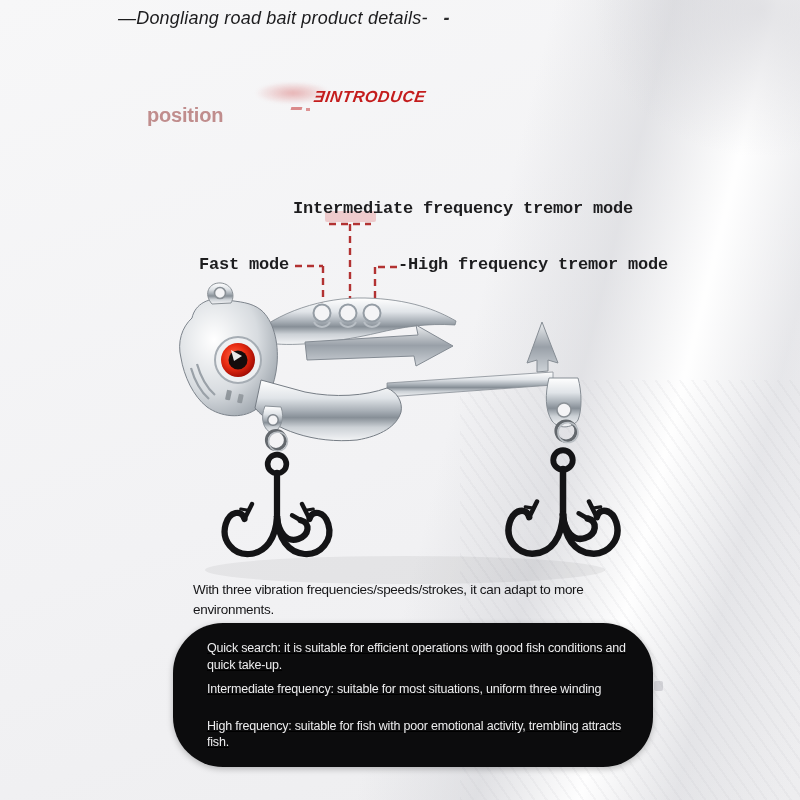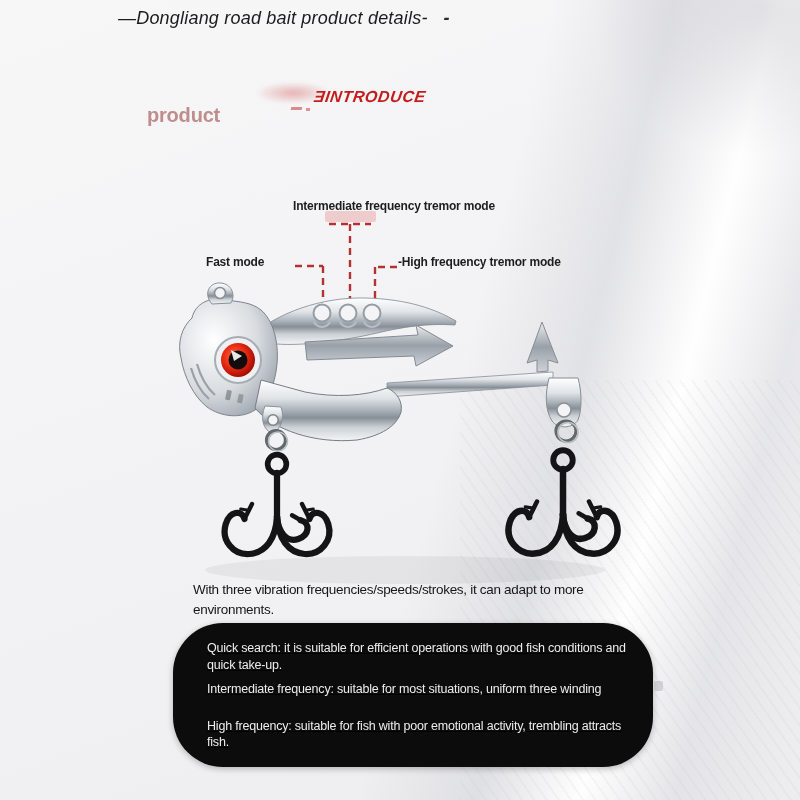--- a/index.html
+++ b/index.html
@@ -25,23 +25,23 @@
     background:radial-gradient(ellipse at 50% 50%, rgba(205,55,55,.35), rgba(255,255,255,0) 72%); filter:blur(1.5px);}
   .logo-tick1{position:absolute; left:291px; top:107px; width:11px; height:3px; background:rgba(195,50,50,.55); transform:skewX(-15deg);}
   .logo-tick2{position:absolute; left:306px; top:108px; width:4px; height:3px; background:rgba(195,50,50,.5);}
   .intro-logo{position:absolute; left:314px; top:88px; font-size:16px; font-weight:700; font-style:italic;
     color:#c41d1d; letter-spacing:.6px; transform:skewX(-8deg); white-space:nowrap;}
 
   .section-title{position:absolute; left:147px; top:102px; font-size:20px; font-weight:600; line-height:27px; letter-spacing:-.2px;}
   .section-title .ln1{color:#7c2723;}
   .section-title .ln2{color:#c08d8d;}
 
-  .callout{position:absolute; font-size:12px; font-weight:600; color:#1d1d1f; letter-spacing:-.2px; white-space:nowrap;}
+  .callout{position:absolute; font-size:17px; font-weight:600; color:#1d1d1f; letter-spacing:-.2px; white-space:nowrap;font-family:Liberation Mono, monospace;}
   .callout.intermediate{left:293px; top:199px;}
-  .callout.fast{left:206px; top:255px;}
+  .callout.fast{left:199px; top:255px;}
   .callout.high{left:398px; top:255px;text-align:right;}
   .pink-smudge{position:absolute; left:325px; top:211px; width:51px; height:11px; border-radius:2px;
     background:rgba(228,118,118,.32);}
 
   .leaders{position:absolute; left:0; top:0; width:800px; height:800px; pointer-events:none;}
 
   .lure{position:absolute; left:165px; top:280px; width:495px; height:310px;}
 
   .description{position:absolute; left:193px; top:580px; width:445px; font-size:13.5px; letter-spacing:-.3px;
     line-height:20px; color:#161618; font-weight:500;}
@@ -68,21 +68,21 @@
     <span class="page-title">—Dongliang road bait product details-</span>
     <span class="title-suffix">-</span>
   </div>
 
   <div class="logo-ghost"></div>
   <div class="logo-tick1"></div>
   <div class="logo-tick2"></div>
   <div class="intro-logo">ƎINTRODUCE</div>
 
   <div class="section-title">
-    <div class="ln2">product</div>
+    <div class="ln2">position</div>
   </div>
 
   <div class="pink-smudge"></div>
   <div class="callout intermediate">Intermediate frequency tremor mode</div>
   <div class="callout fast">Fast mode</div>
   <div class="callout high">-High frequency tremor mode</div>
 
   <svg class="leaders" viewBox="0 0 800 800">
     <g stroke="#b23232" stroke-width="2.4" stroke-dasharray="7 5" fill="none">
       <path d="M329,224 H371"></path>

